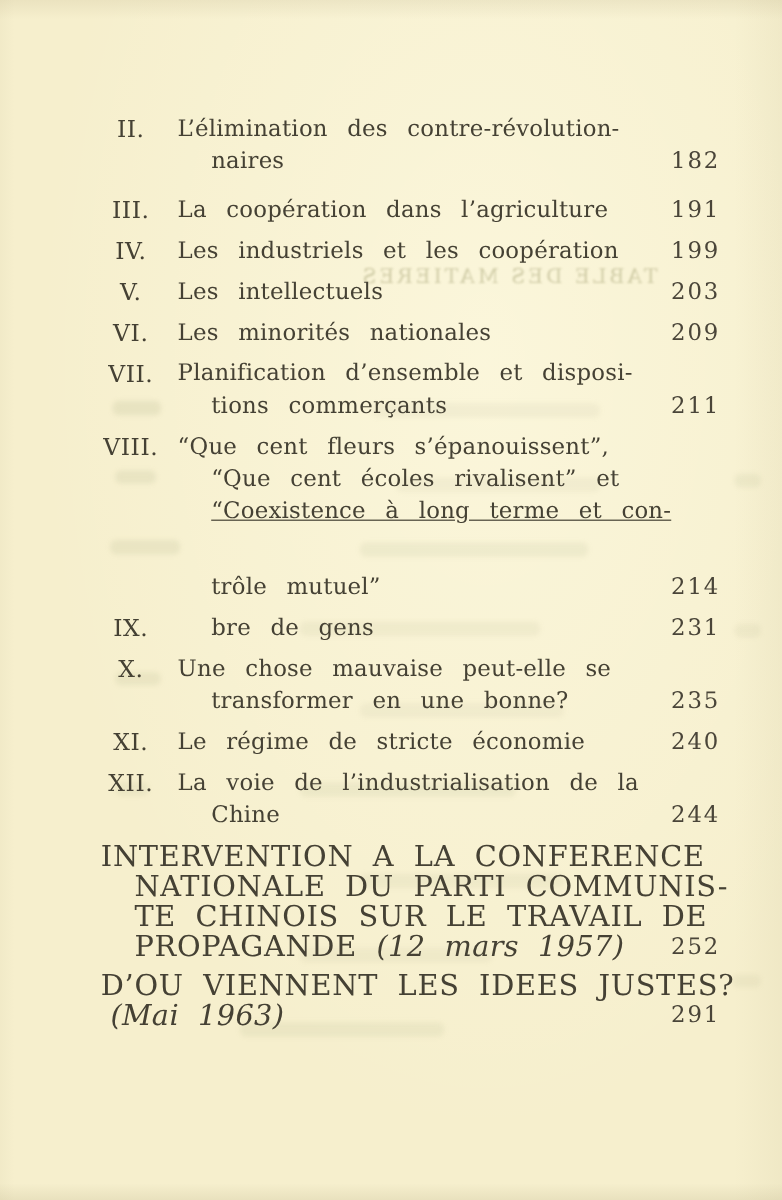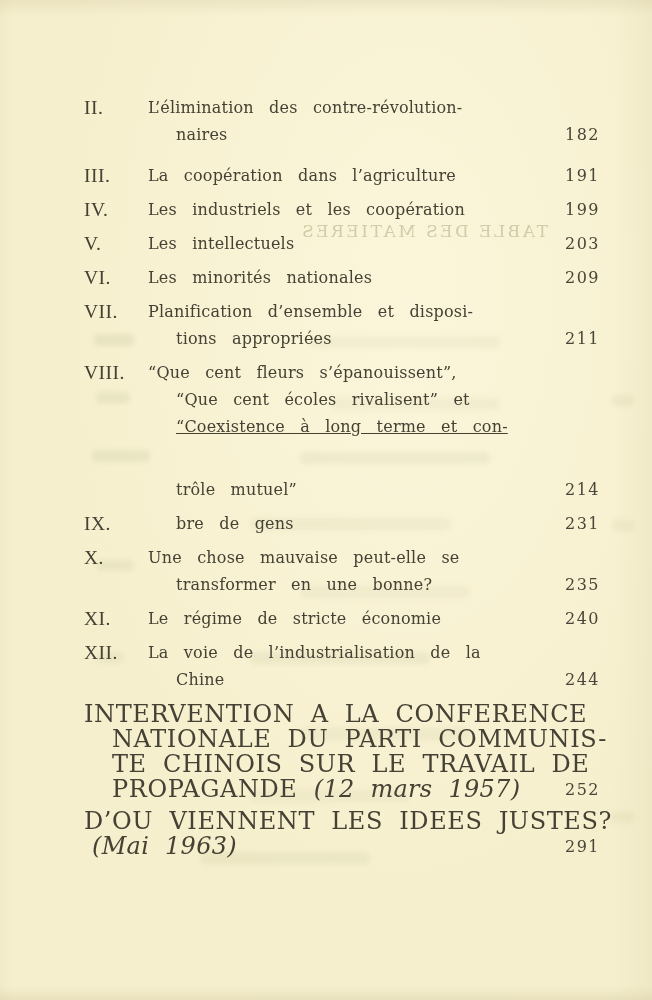--- a/index.html
+++ b/index.html
@@ -16,31 +16,31 @@
       linear-gradient(0deg, rgba(185,175,135,.22) 0, rgba(185,175,135,0) 14px),
       linear-gradient(90deg, rgba(200,190,150,.10) 0, rgba(200,190,150,0) 12px),
       linear-gradient(270deg, rgba(220,212,175,.25) 0, rgba(220,212,175,0) 40px),
       radial-gradient(ellipse at 62% 30%, rgba(255,252,230,.55), rgba(255,252,230,0) 65%),
       #f6efcd;
   }
   .toc { position: relative; padding: 94px 52px 0 84px; }
   .row { position: relative; display: flex; margin-bottom: 7px; }
   .row.first { margin-bottom: 14px; }
   .num {
-    flex: none; width: 50px; text-align: left;
-    font-size: 19.5px; line-height: 27px; letter-spacing: .5px; font-family: Liberation Serif, serif;
+    flex: none; width: 50px; text-align: center;
+    font-size: 19.5px; line-height: 27px; letter-spacing: .5px;
   }
   .entry .txt { flex: none; margin-left: 14px; width: 400px; }
   .line {
-    font-size: 16px; line-height: 27px;
+    font-size: 19px; line-height: 27px;
     word-spacing: 10px; letter-spacing: .2px; white-space: nowrap;
   }
   .pg {
     position: absolute; right: 0; bottom: 0;
-    font-size: 16px; line-height: 27px; letter-spacing: 1.5px; color: #4a4539;
+    font-size: 19px; line-height: 27px; letter-spacing: 1.5px; color: #4a4539;
   }
   .section .txt { flex: none; width: 464px; }
   .section .line { font-size: 24px; line-height: 25px; word-spacing: 8px; letter-spacing: .6px; }
   .section .pg { line-height: 25px; }
   .sec0 { margin-top: 9px; }
   .sec1 { margin-top: 6px; }
   .it { font-style: italic; letter-spacing: .3px; }
   .verso-title {
     position: absolute; left: 286px; top: 221px; width: 262px;
     transform: scaleX(-1);
@@ -108,21 +108,21 @@
         <div class="num">VI.</div>
         <div class="txt">
           <div class="line"><span>Les minorités nationales</span></div>
         </div>
         <div class="pg">209</div>
       </div>
       <div class="row entry">
         <div class="num">VII.</div>
         <div class="txt">
           <div class="line"><span>Planification d’ensemble et disposi-</span></div>
-          <div class="line" style="padding-left: 28px;"><span>tions appropriées</span></div>
+          <div class="line" style="padding-left: 28px;"><span>tions commerçants</span></div>
         </div>
         <div class="pg">211</div>
       </div>
       <div class="row entry">
         <div class="num">VIII.</div>
         <div class="txt">
           <div class="line"><span>“Que cent fleurs s’épanouissent”,</span></div>
           <div class="line" style="padding-left: 28px;"><span>“Que cent écoles rivalisent” et</span></div>
           <div class="line" style="padding-left: 28px; text-decoration: underline;"><span>“Coexistence à long terme et con-</span></div>
           <div class="line" style="padding-left: 28px; margin-top: 36px;"><span>trôle mutuel”</span></div>

